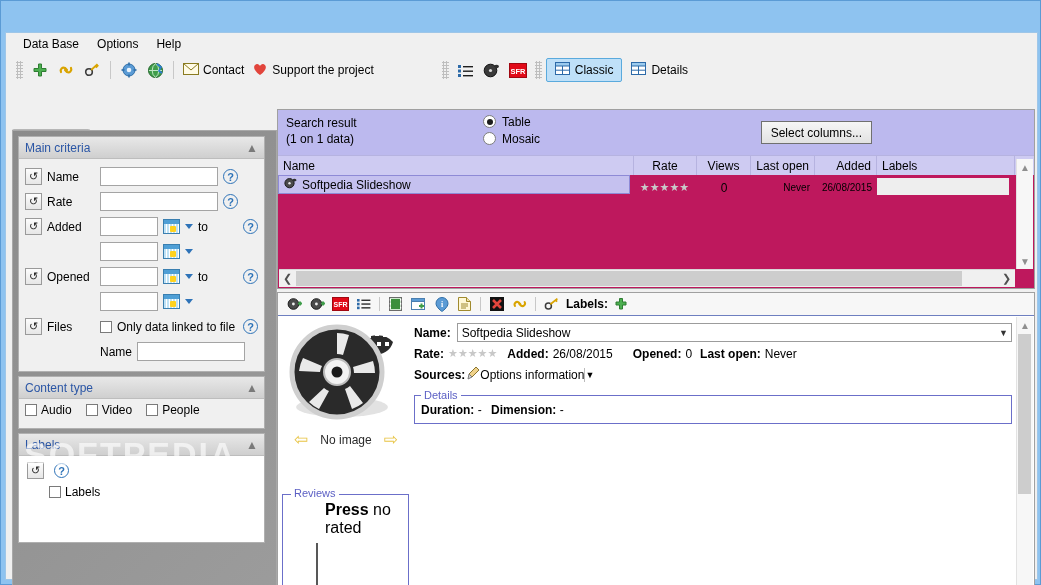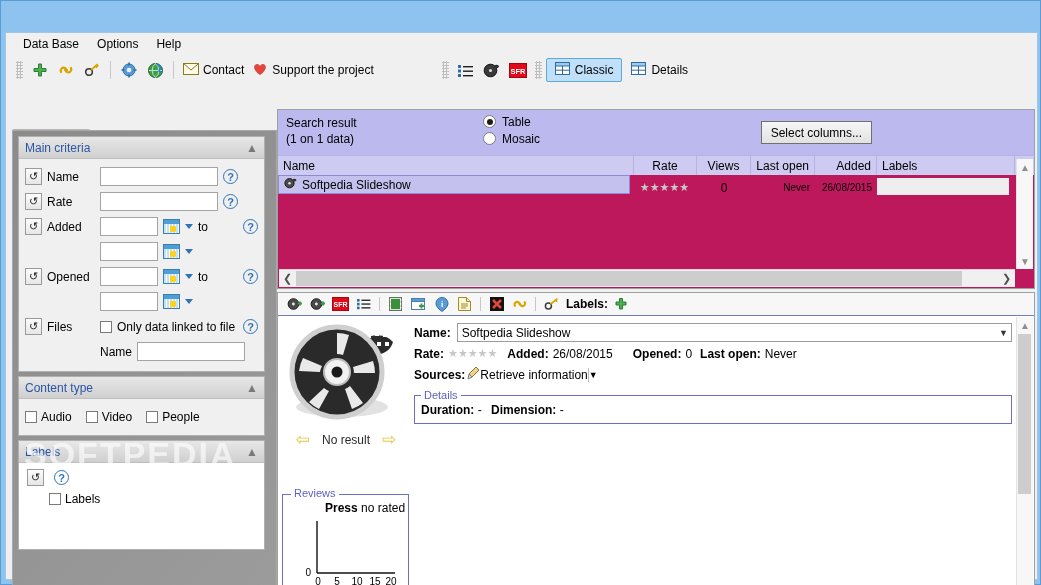--- a/index.html
+++ b/index.html
@@ -215,21 +215,21 @@
   }
   fieldset.det{
     border:1px solid #6b6fc9;margin:4px 0 0 0;padding:2px 6px 6px 6px;
   }
   fieldset.det legend{color:#5b5fc4;font-size:11px;padding:0 3px;}
   .reviews-box{
     position:absolute;left:4px;top:178px;width:127px;height:120px;
     border:1px solid #6b6fc9;box-sizing:border-box;
   }
   .reviews-legend{position:absolute;left:8px;top:-8px;background:#fff;padding:0 3px;color:#5b5fc4;font-size:11px;}
-  .chart-title{font-size:12px;margin:6px 0 0 6px;padding-left:36px;}
+  .chart-title{font-size:16px;margin:6px 0 0 6px;padding-left:36px;}
   .det-vscroll{
     position:absolute;right:1px;top:1px;width:16px;bottom:1px;background:#f7f7f7;
     border-left:1px solid #e2e2e2;
   }
   .det-vs-thumb{position:absolute;left:1px;top:17px;width:13px;height:160px;background:#cdcdcd;}
 </style>
 </head>
 <body>
 
 <div class="window">
@@ -441,21 +441,21 @@
                 <input class="cinput" style="width: 108px;" value="">
               </div>
             </div>
           </div>
 
           <div class="group">
             <div class="group-head">
               <span>Content type</span>
               <span class="chev">▲</span>
             </div>
-            <div class="group-body" style="display:flex;gap:14px;align-items:center;height:22px;padding-top:7px">
+            <div class="group-body" style="display:flex;gap:14px;align-items:center;height:22px;padding-top:0">
               <span class="chkrow">
                 <span class="chk"></span>
                 <span>Audio</span>
               </span>
               <span class="chkrow">
                 <span class="chk"></span>
                 <span>Video</span>
               </span>
               <span class="chkrow">
                 <span class="chk"></span>
@@ -670,21 +670,21 @@
                 <path d="M76 80 a39 39 0 0 1-11 6 l-7-20 a19 19 0 0 0 5-3z"></path>
                 <path d="M32 86 a39 39 0 0 1-10-7 l15-14 a19 19 0 0 0 5 3z"></path>
                 <path d="M12 48 a39 39 0 0 1 4-13 l19 8 a19 19 0 0 0-2 6z"></path>
               </g>
               <circle cx="50" cy="49" r="13" fill="#f2f2f2" stroke="#bdbdbd" stroke-width="2"></circle>
               <circle cx="50" cy="49" r="5.5" fill="#1a1a1a"></circle>
             </svg>
           </div>
           <div class="noimg">
             <span class="arrowg">⇦</span>
-            <span>No result</span>
+            <span>No image</span>
             <span class="arrowg">⇨</span>
           </div>
         </div>
 
         <div class="reviews-box">
           <span class="reviews-legend">Reviews</span>
           <div class="chart-title">
             <b>Press</b>
             <span>no rated</span>
           </div>
@@ -725,21 +725,21 @@
 
 
           <div class="field-row" style="gap:0">
             <span class="flabel">Sources:</span>
             <span>
               <svg width="15" height="14" viewBox="0 0 15 14">
                   <path d="M11 1 l3 3 -7 7 -3 -3z" fill="#f0d28a" stroke="#8a7530"></path>
                   <path d="M4 8 l3 3 -4 2z" fill="#d8d8d8" stroke="#7a7a7a"></path>
                 </svg>
             </span>
-            <span class="ftext">Retrieve information</span>
+            <span class="ftext">Options information</span>
             <span style="width:1px;height:14px;background:#bbb"></span>
             <span style="font-size:9px">▼</span>
           </div>
 
           <fieldset class="det">
             <legend>Details</legend>
             <div style="font-size:12px">
               <b>Duration:</b>
               <span>-</span>
               <b style="margin-left:6px">Dimension:</b>

